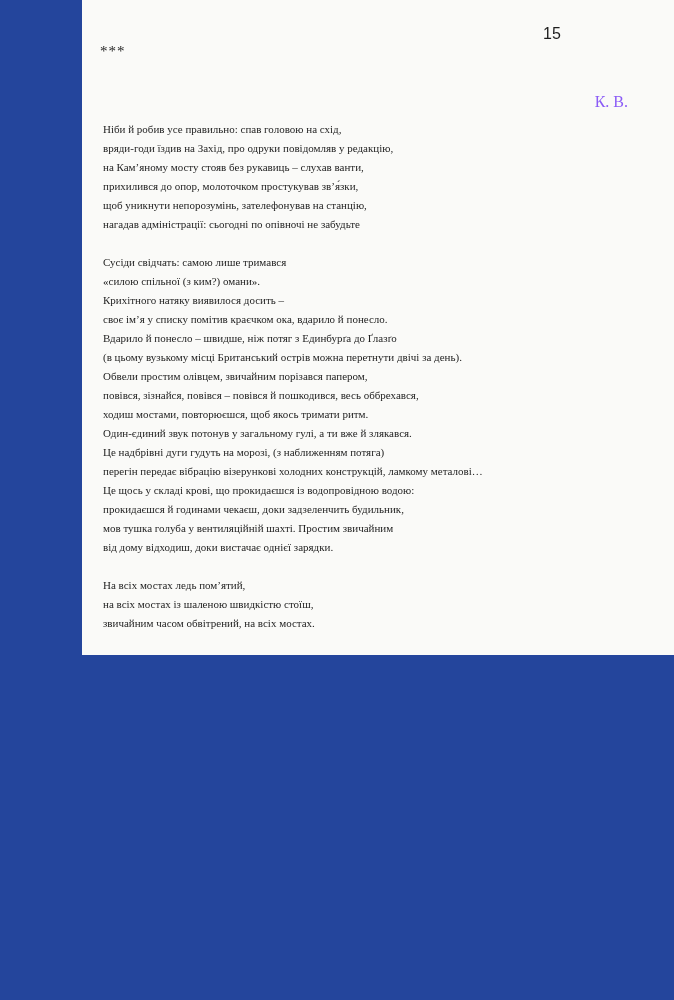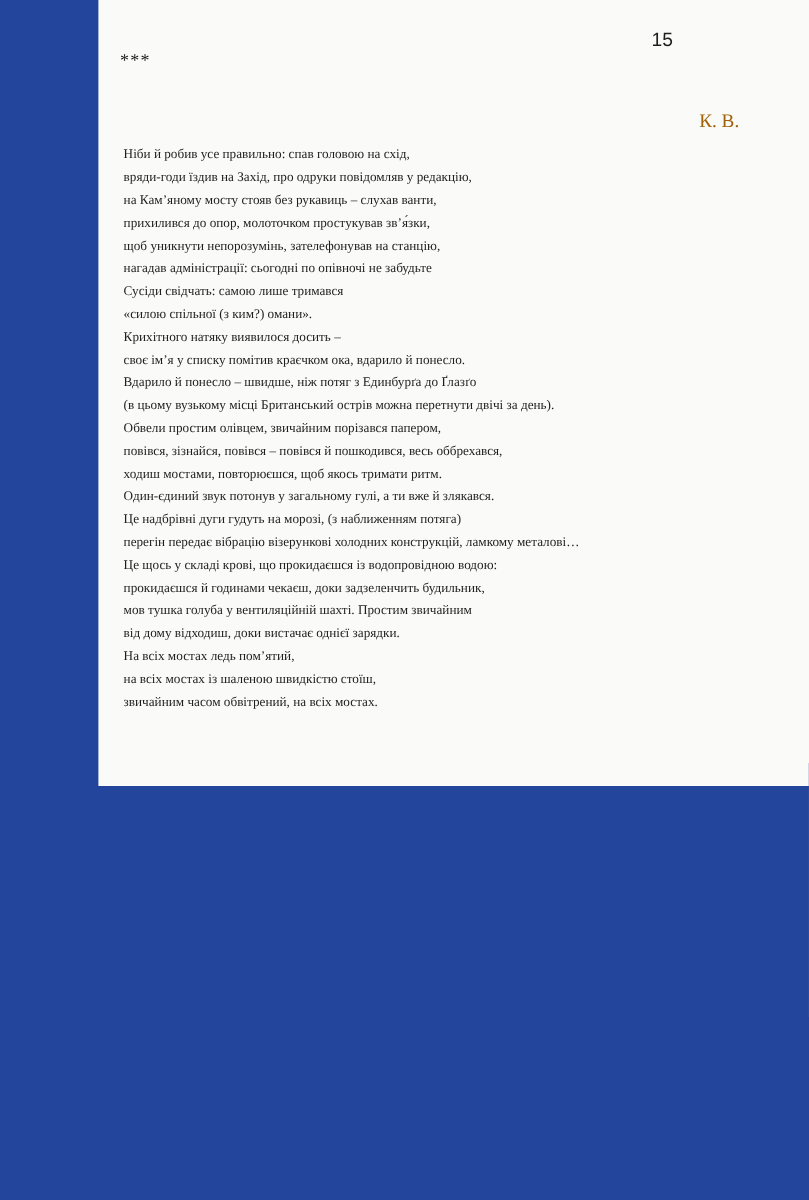--- a/index.html
+++ b/index.html
@@ -39,35 +39,36 @@
   .section-marker {
     position: absolute;
     left: 18px;
     top: 43px;
     font-size: 15px;
     letter-spacing: 1px;
     color: #1E1E1E;
   }
   .dedication {
     position: absolute;
-    right: 58px;
+    right: 46px;
     top: 93px;
     font-size: 16px;
-    color: #a16207;
+    color: #8b5cf6;
   }
   .poem {
     position: absolute;
     left: 21px;
     top: 120px;
     font-size: 11px;
     line-height: 19px;
     color: #1E1E1E;
     white-space: nowrap;
   }
   .stanza + .stanza {
+    margin-top: 19px;
   }
   .poem-line {
     height: 19px;
   }
 </style>
 </head>
 <body>
 
 <div class="canvas">
   <div class="book-page">

